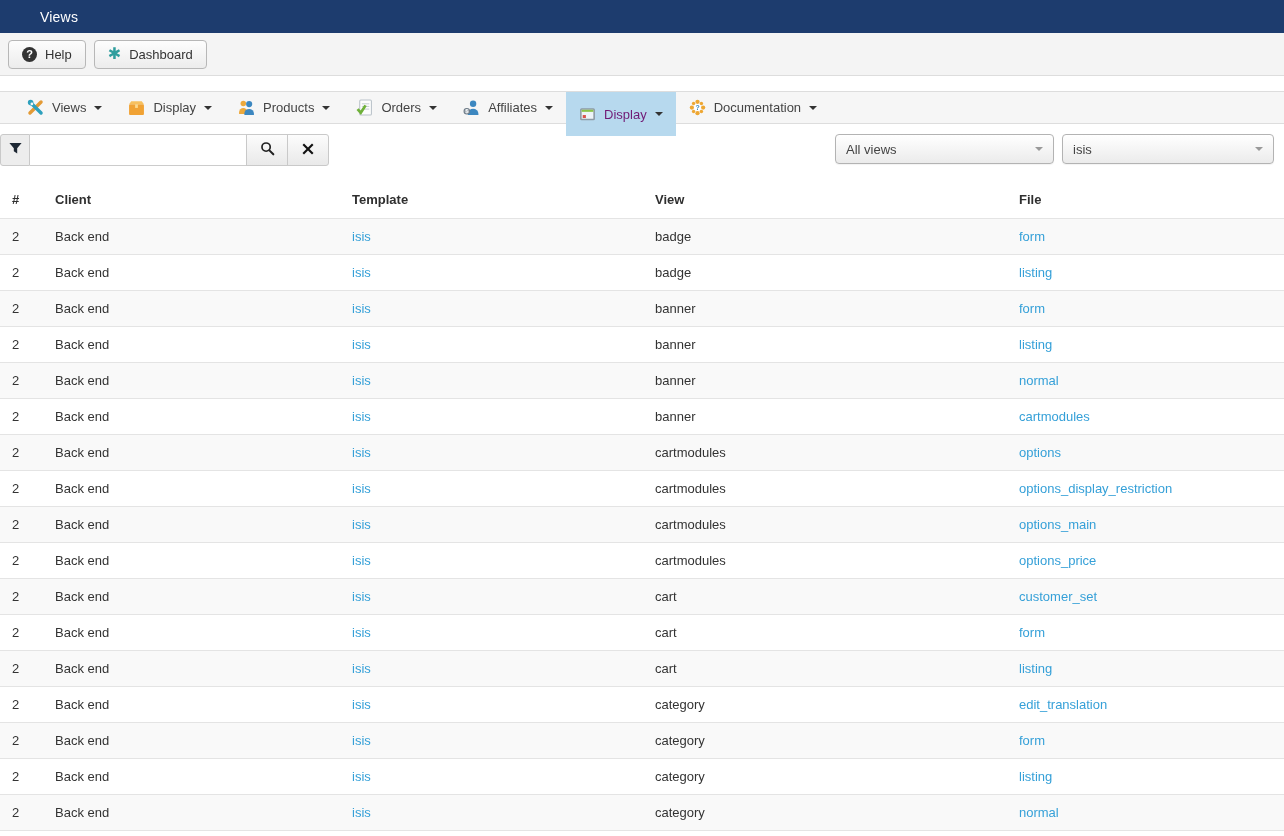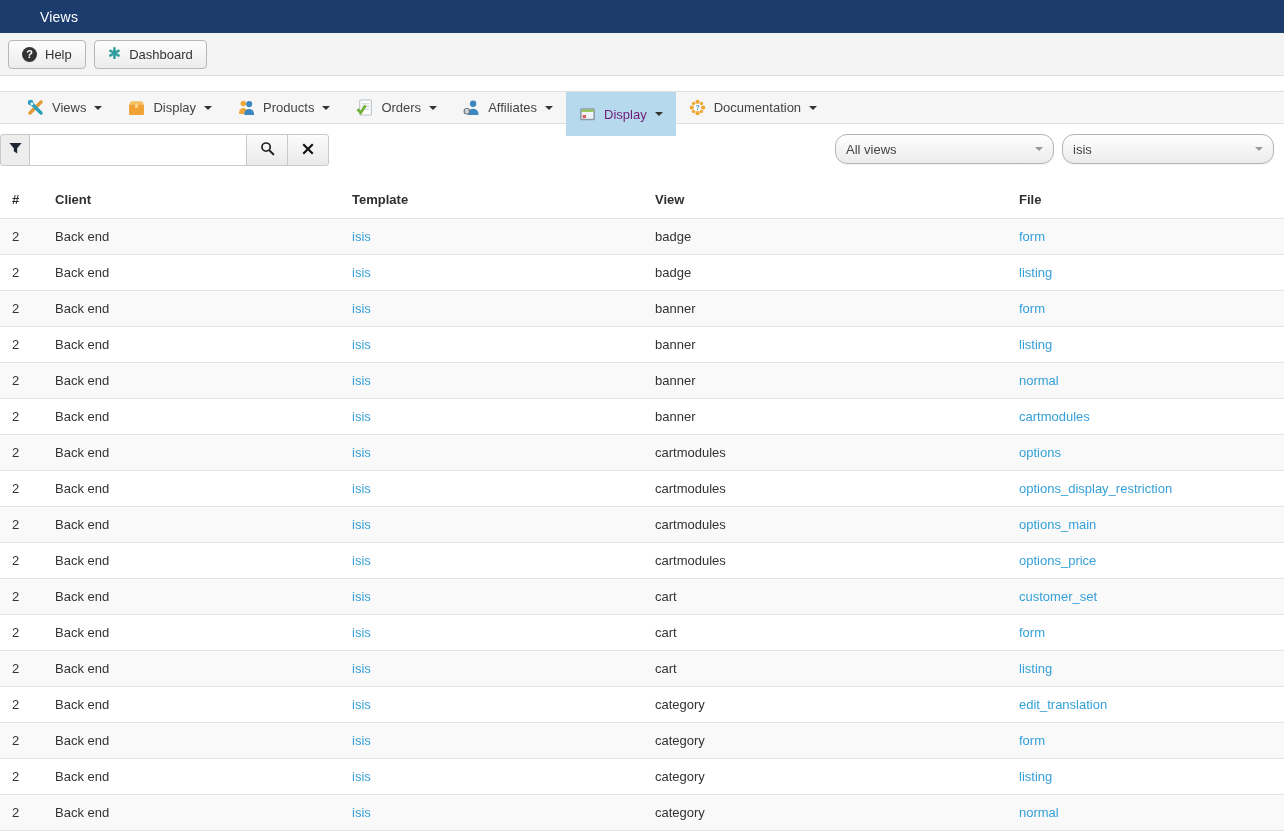--- a/index.html
+++ b/index.html
@@ -35,21 +35,21 @@
   
   .filter-bar { display: flex; justify-content: space-between; align-items: flex-start; padding: 10px 10px 12px 0; }
   .search-group { display: flex; }
   .funnel-btn { width: 30px; height: 32px; background: #ededed; border: 1px solid #c9c9c9; border-radius: 3px 0 0 3px;
     display: flex; align-items: center; justify-content: center; padding: 0; cursor: pointer; }
   .search-input { width: 217px; height: 32px; border: 1px solid #ccc; border-left: none; padding: 0 8px; font-size: 13px; font-family: inherit; outline: none; }
   .sq-btn { width: 42px; height: 32px; background: linear-gradient(#fcfcfc, #e9e9e9); border: 1px solid #c9c9c9; margin-left: -1px;
     display: flex; align-items: center; justify-content: center; padding: 0; cursor: pointer; }
   .sq-btn.last { border-radius: 0 3px 3px 0; }
   .selects { display: flex; gap: 8px; }
-  .select-box { width: 219px; height: 30px; border: 1px solid #b3b3b3; border-radius: 12px;
+  .select-box { width: 219px; height: 30px; border: 1px solid #b3b3b3; border-radius: 4px;
     background: linear-gradient(#fff, #ebebeb); display: flex; align-items: center; justify-content: space-between;
     padding: 0 10px; font-size: 13px; color: #444; cursor: pointer; box-shadow: 0 1px 1px rgba(0,0,0,.05); }
   .select-box.mid { width: 212px; }
   .select-caret { width: 0; height: 0; border: 4px solid transparent; border-top-color: #999; margin-top: 4px; }
 
   
   table { width: 100%; border-collapse: collapse; font-size: 13px; color: #333; margin-top: 4px; }
   thead th { text-align: left; font-weight: 700; padding: 10px 12px 11px; color: #2f2f2f; }
   tbody td { padding: 8px 12px; border-top: 1px solid #e4e4e4; line-height: 19px; }
   tbody tr:nth-child(odd) { background: #f9f9f9; }

